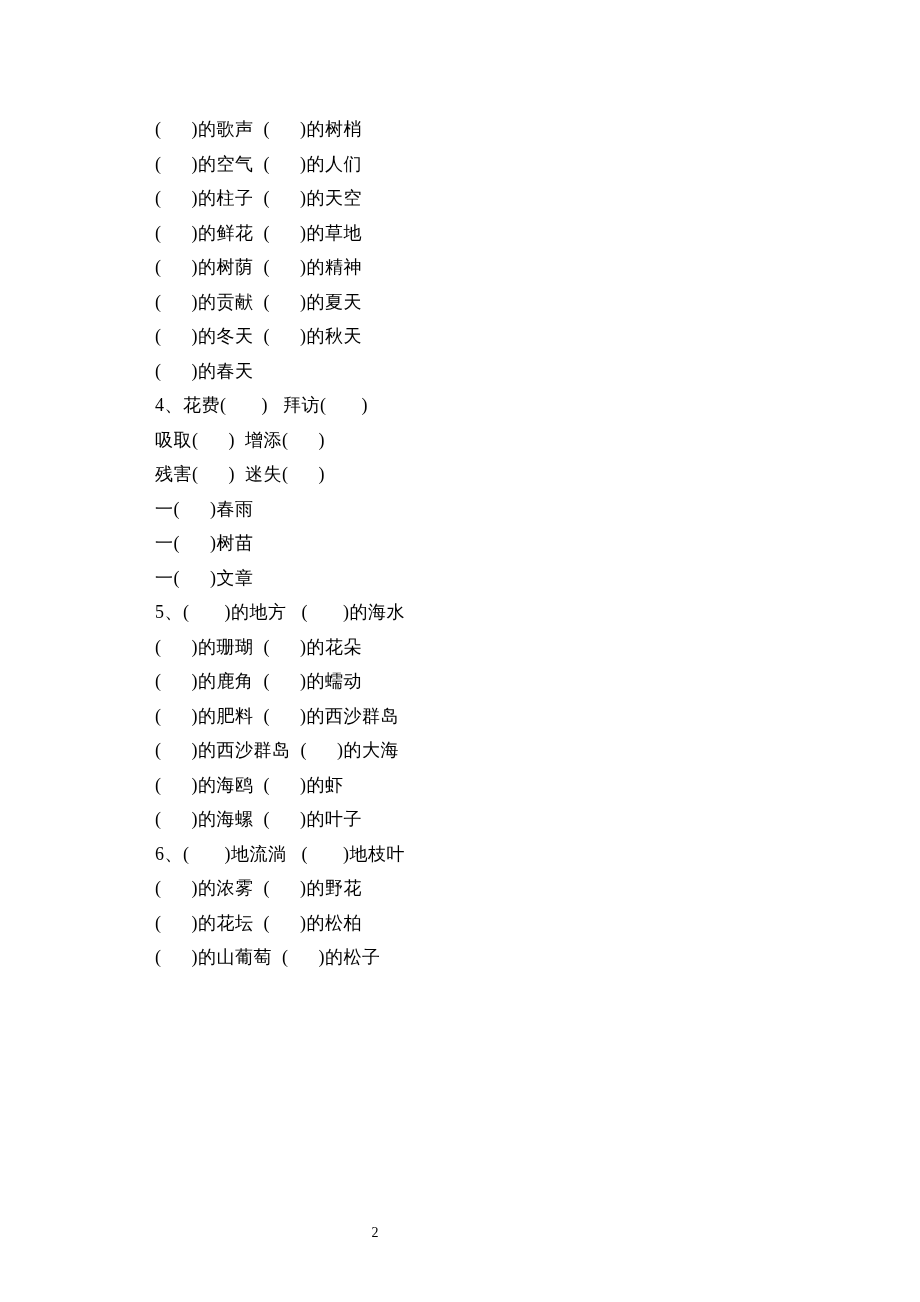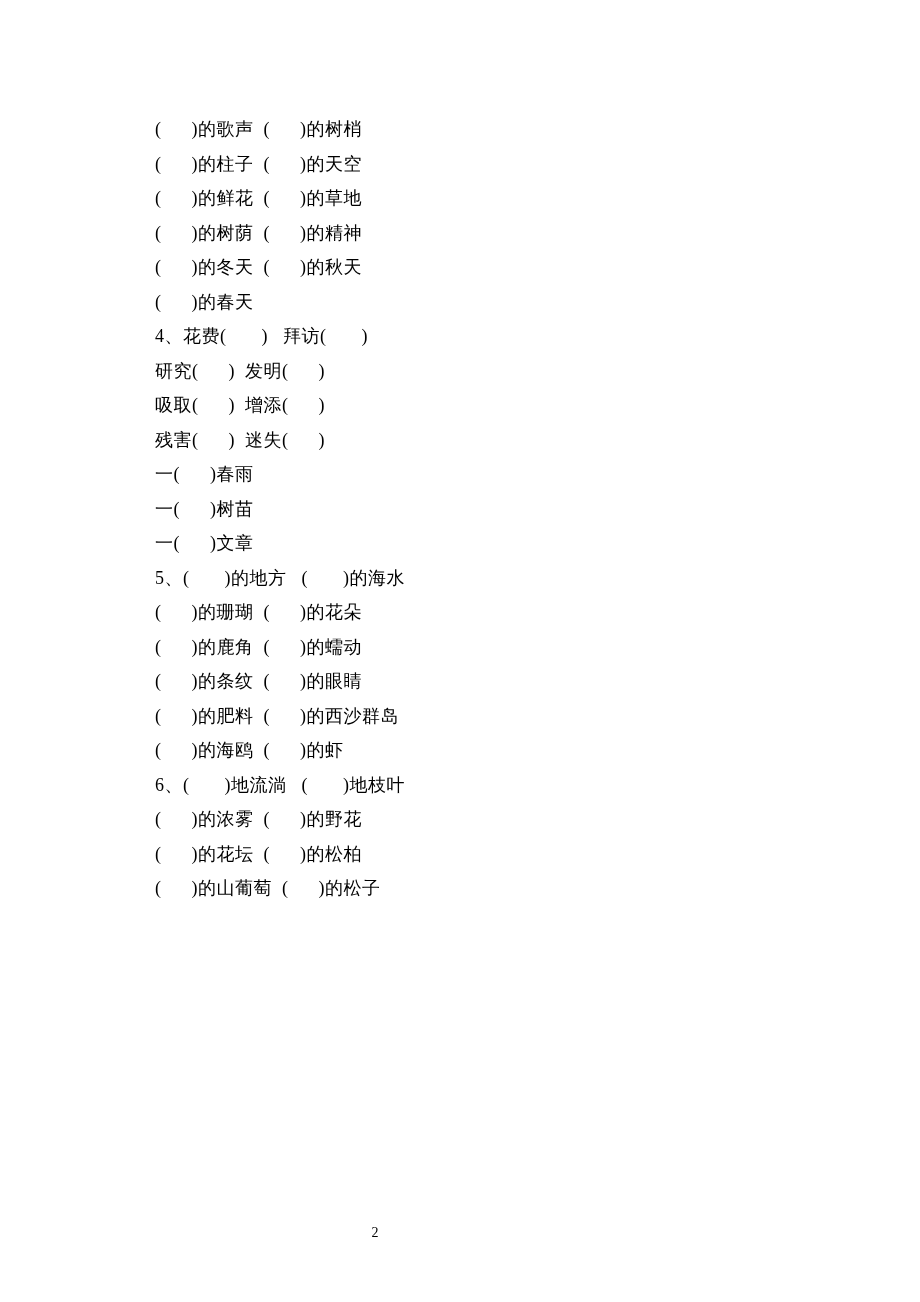--- a/index.html
+++ b/index.html
@@ -38,37 +38,39 @@
     font-family: "Times New Roman", serif;
     color: #000000;
   }
 </style>
 </head>
 <body>
 
 <div class="page">
   <div class="content">
     <div class="line">(      )的歌声  (      )的树梢</div>
+    <div class="line">(      )的空气  (      )的人们</div>
     <div class="line">(      )的柱子  (      )的天空</div>
     <div class="line">(      )的鲜花  (      )的草地</div>
     <div class="line">(      )的树荫  (      )的精神</div>
+    <div class="line">(      )的贡献  (      )的夏天</div>
     <div class="line">(      )的冬天  (      )的秋天</div>
     <div class="line">(      )的春天</div>
     <div class="line">4、花费(       )   拜访(       )</div>
-    <div class="line">研究(      )  发明(      )</div>
     <div class="line">吸取(      )  增添(      )</div>
     <div class="line">残害(      )  迷失(      )</div>
     <div class="line">一(      )春雨</div>
     <div class="line">一(      )树苗</div>
     <div class="line">一(      )文章</div>
     <div class="line">5、(       )的地方   (       )的海水</div>
     <div class="line">(      )的珊瑚  (      )的花朵</div>
     <div class="line">(      )的鹿角  (      )的蠕动</div>
-    <div class="line">(      )的条纹  (      )的眼睛</div>
     <div class="line">(      )的肥料  (      )的西沙群岛</div>
+    <div class="line">(      )的西沙群岛  (      )的大海</div>
     <div class="line">(      )的海鸥  (      )的虾</div>
+    <div class="line">(      )的海螺  (      )的叶子</div>
     <div class="line">6、(       )地流淌   (       )地枝叶</div>
     <div class="line">(      )的浓雾  (      )的野花</div>
     <div class="line">(      )的花坛  (      )的松柏</div>
     <div class="line">(      )的山葡萄  (      )的松子</div>
   </div>
   <div class="page-number">2</div>
 </div>
 
 </body></html>

